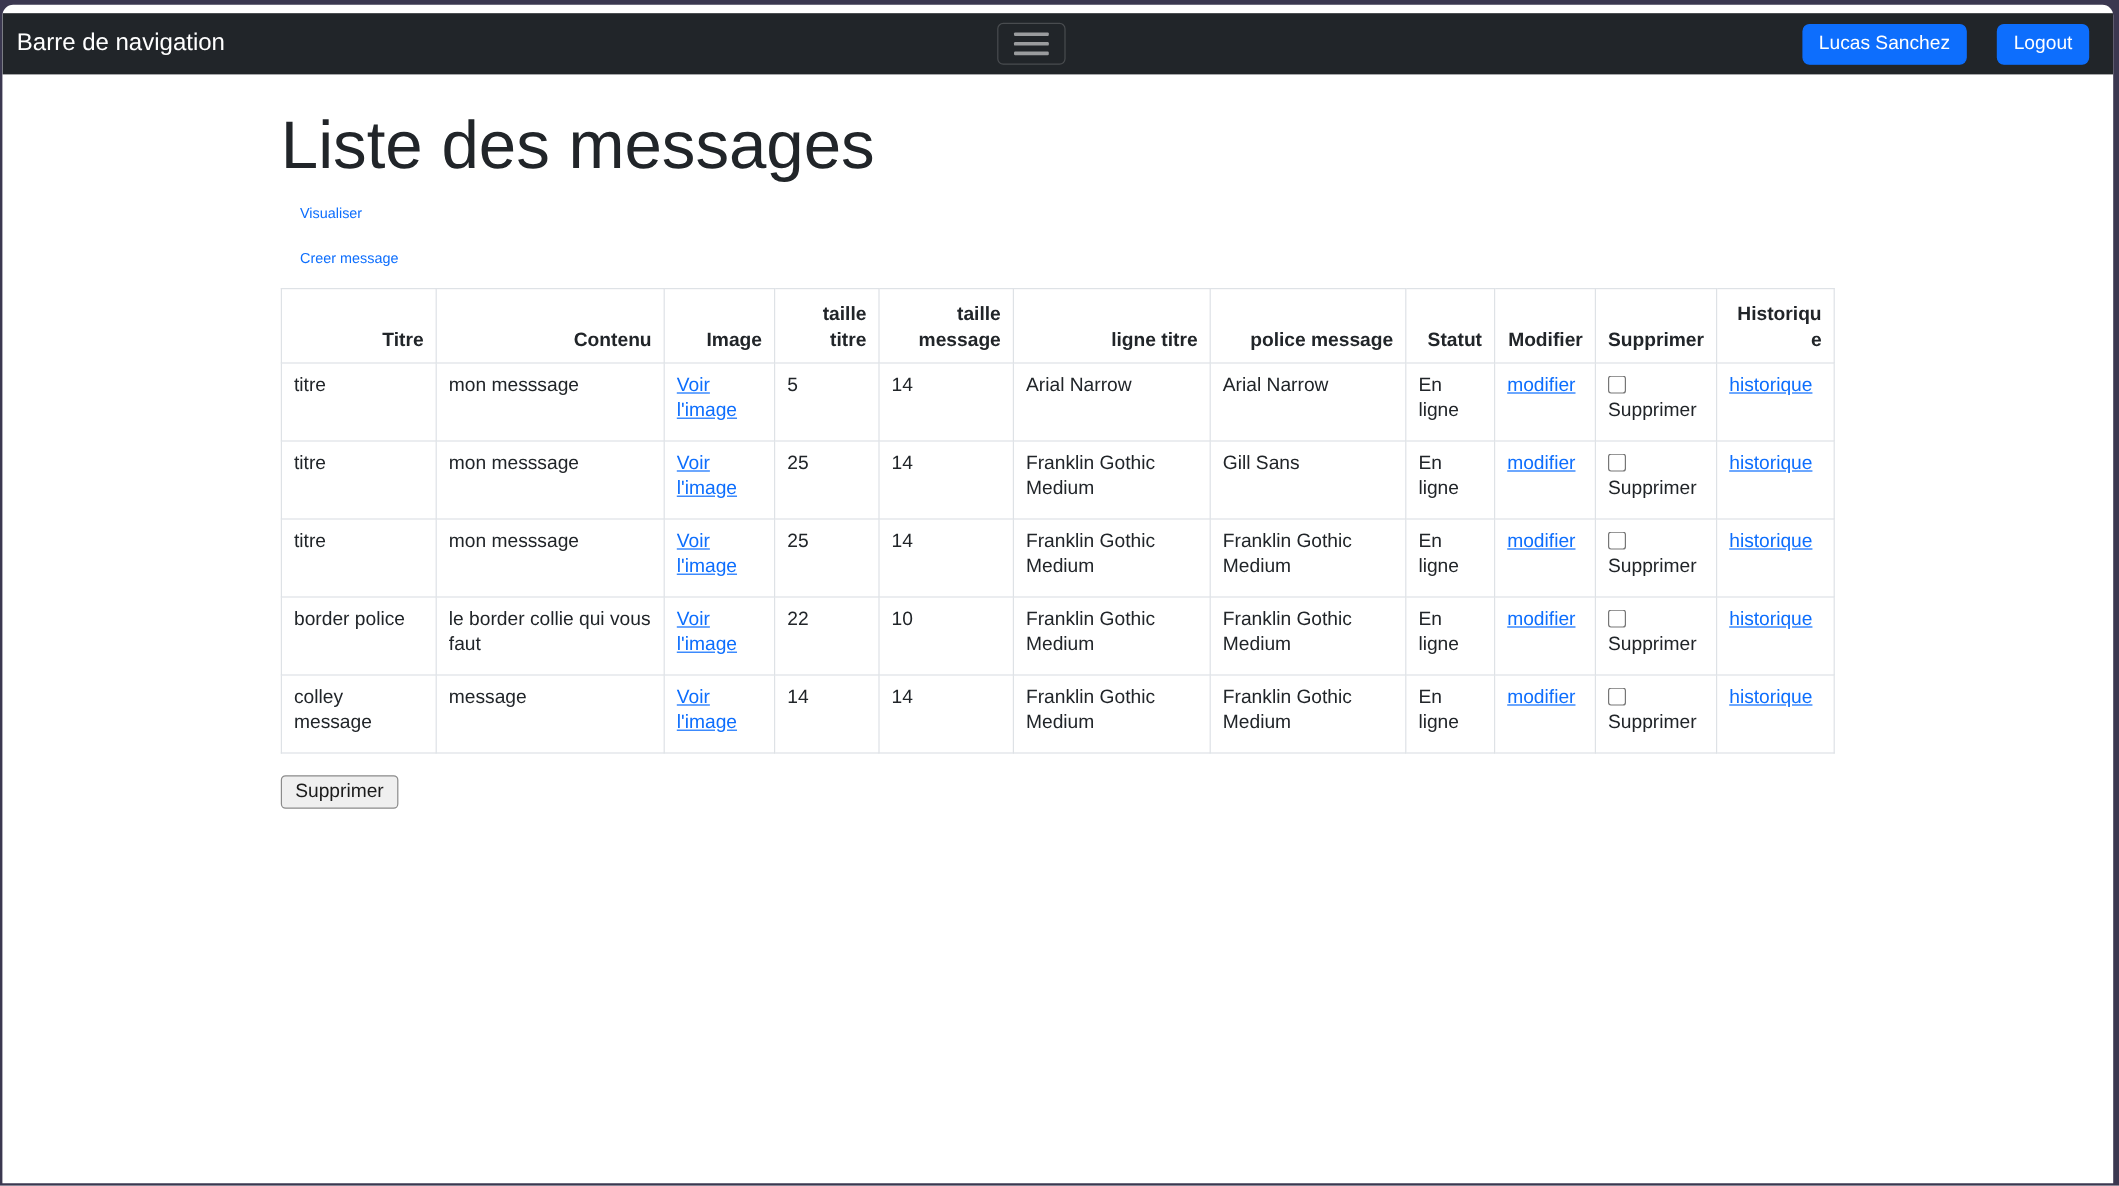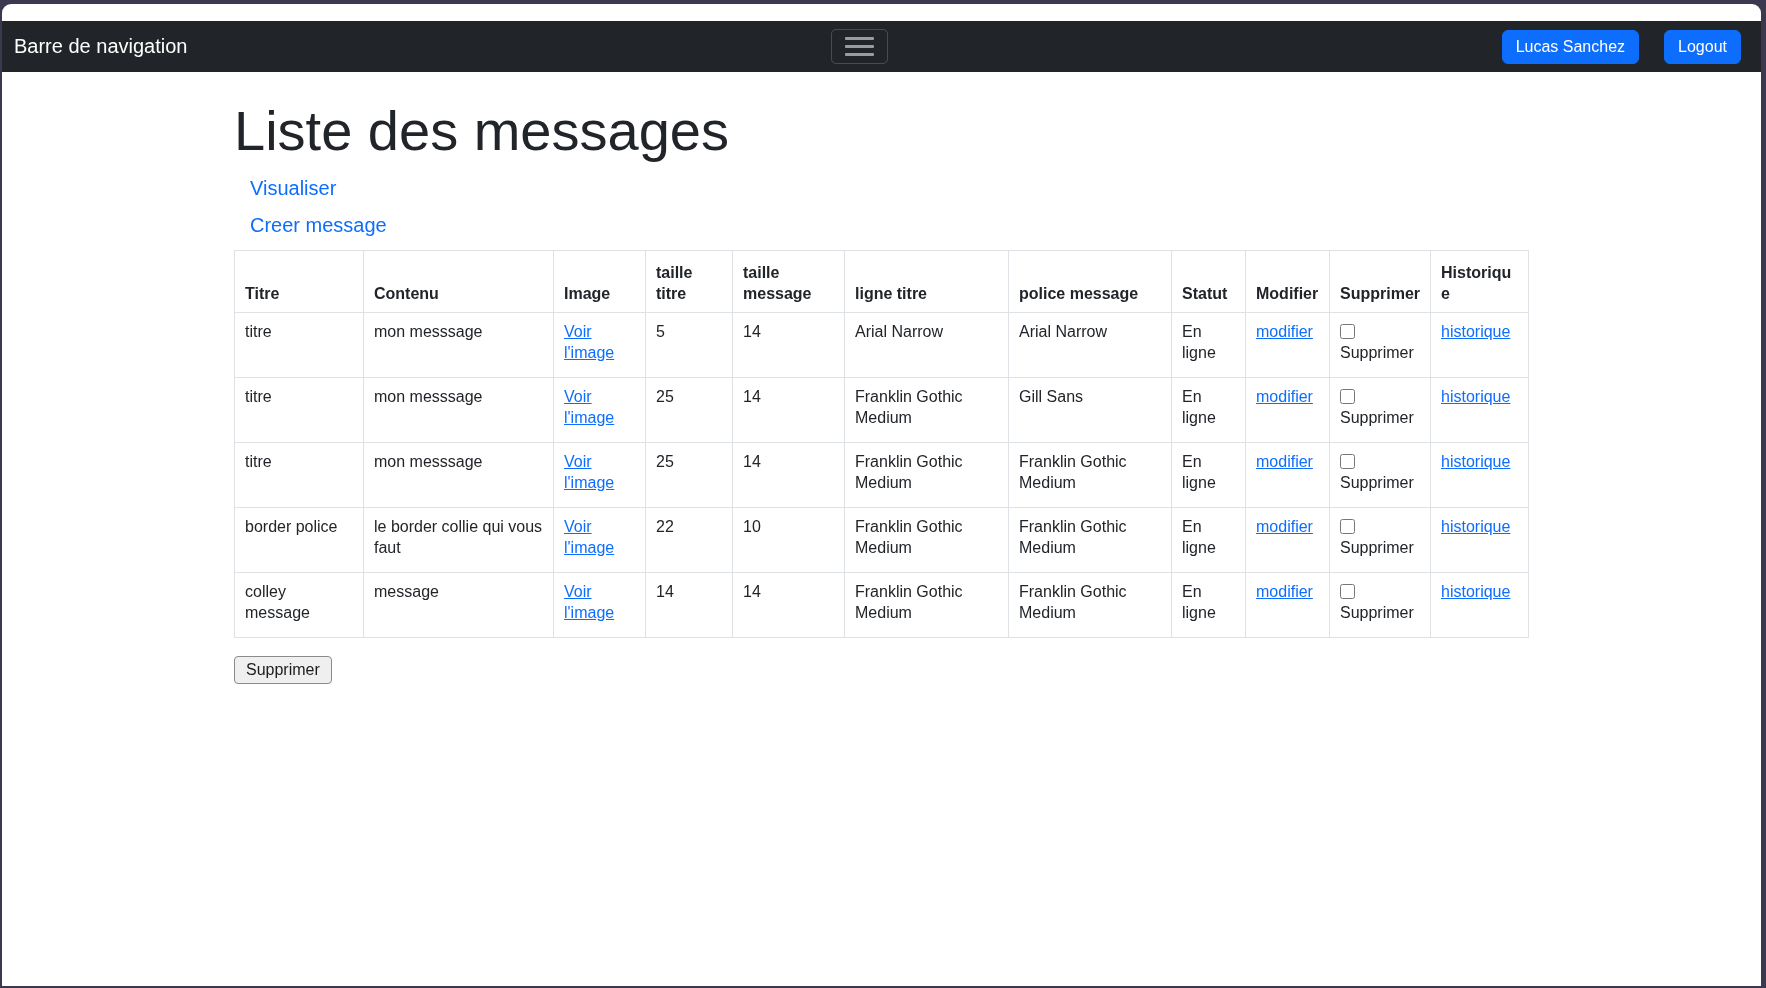--- a/index.html
+++ b/index.html
@@ -8,21 +8,21 @@
     background: #3b3850;
     font-family: "Liberation Sans", "DejaVu Sans", sans-serif;
     color: #212529;
   }
   .window {
     margin: 4px 5px 2px 2px;
     height: 982px;
     background: #ffffff;
     border-radius: 9px 9px 0 0;
     overflow: hidden;
-    padding-top: 17px;
+    padding-top: 7px;
   }
   
   .navbar {
     position: relative;
     height: 51px;
     background: #212529;
     display: flex;
     align-items: center;
     padding: 0 12px;
   }
@@ -81,21 +81,21 @@
     font-size: 56px;
     font-weight: 500;
     line-height: 1.1;
     color: #212529;
     margin-bottom: 8px;
   }
   .nav-link {
     display: block;
     width: max-content;
     padding: 8px 16px;
-    font-size: 20px;
+    font-size: 12px;
     line-height: 21px;
     color: #0d6efd;
     text-decoration: none;
     cursor: pointer;
   }
   
   table.messages {
     border-collapse: collapse;
     table-layout: fixed;
     width: 1294px;
@@ -106,20 +106,21 @@
     border: 1px solid #dee2e6;
     padding: 8px 10px;
     line-height: 21px;
     text-align: left;
     overflow-wrap: break-word;
   }
   table.messages th {
     vertical-align: bottom;
     font-weight: 700;
     height: 62px;
+    text-align: right;
   }
   table.messages td {
     vertical-align: top;
     height: 65px;
     font-weight: 400;
   }
   a.table-link {
     color: #0d6efd;
     text-decoration: underline;
     cursor: pointer;

